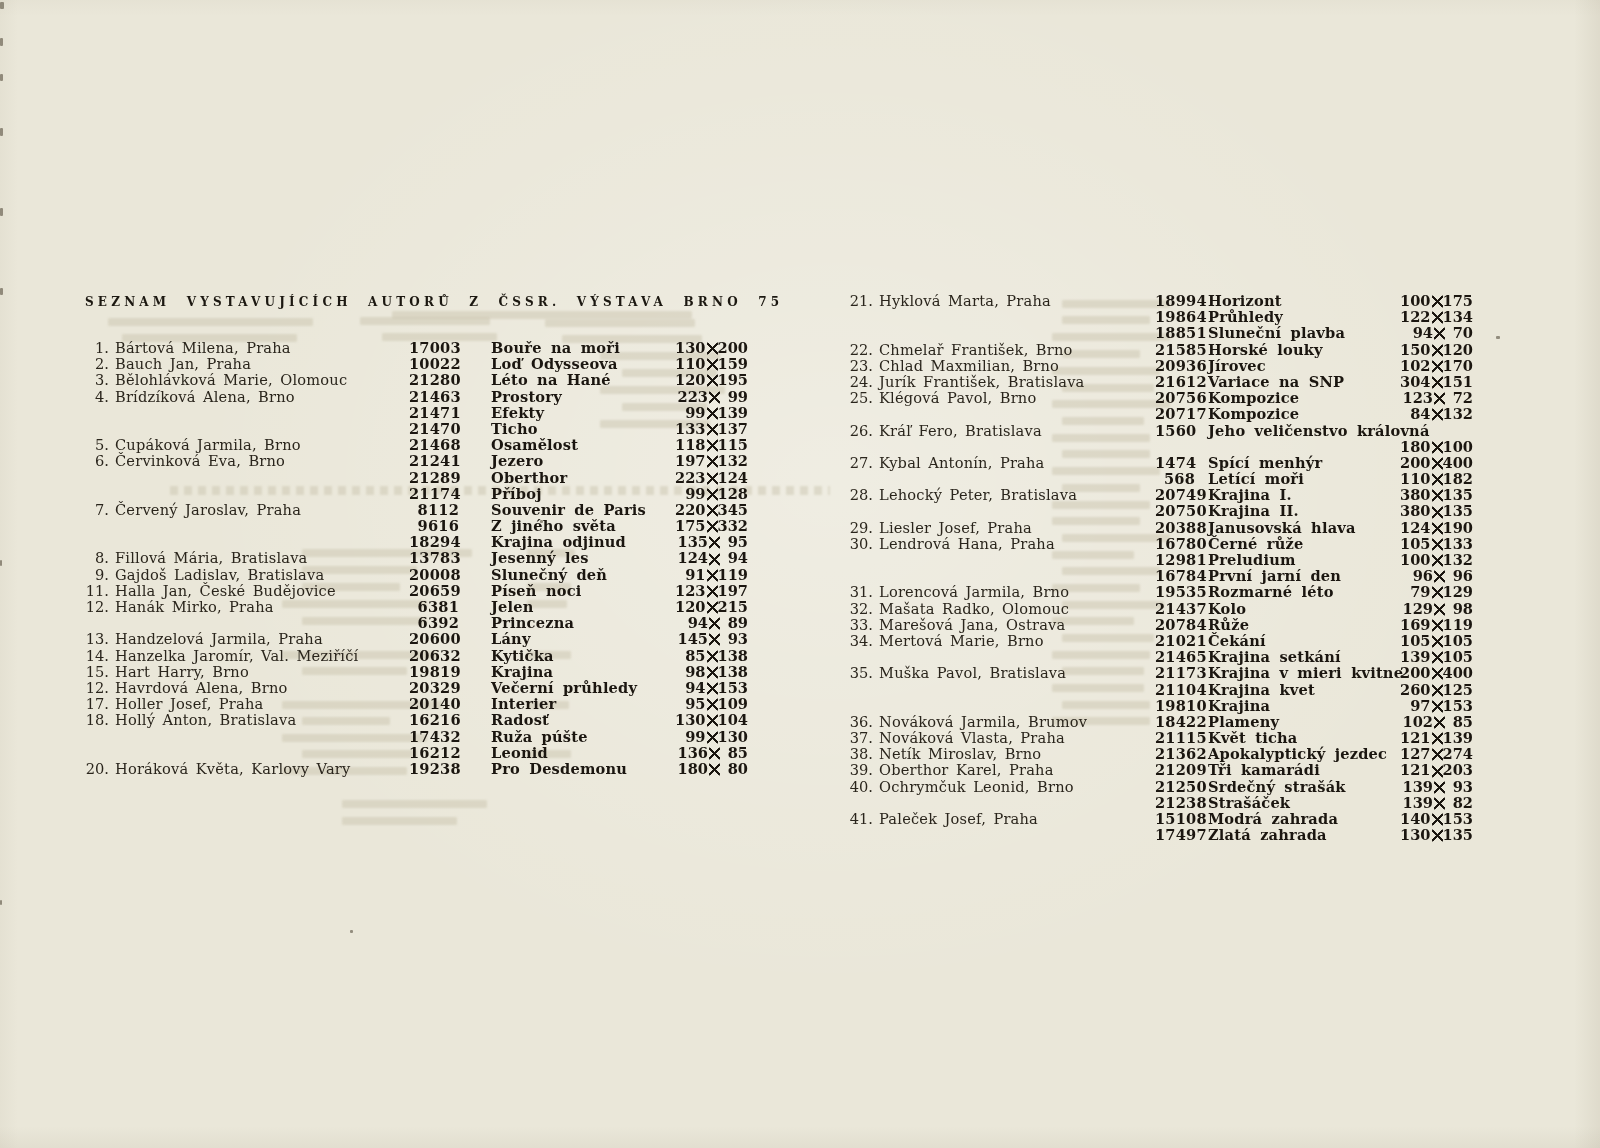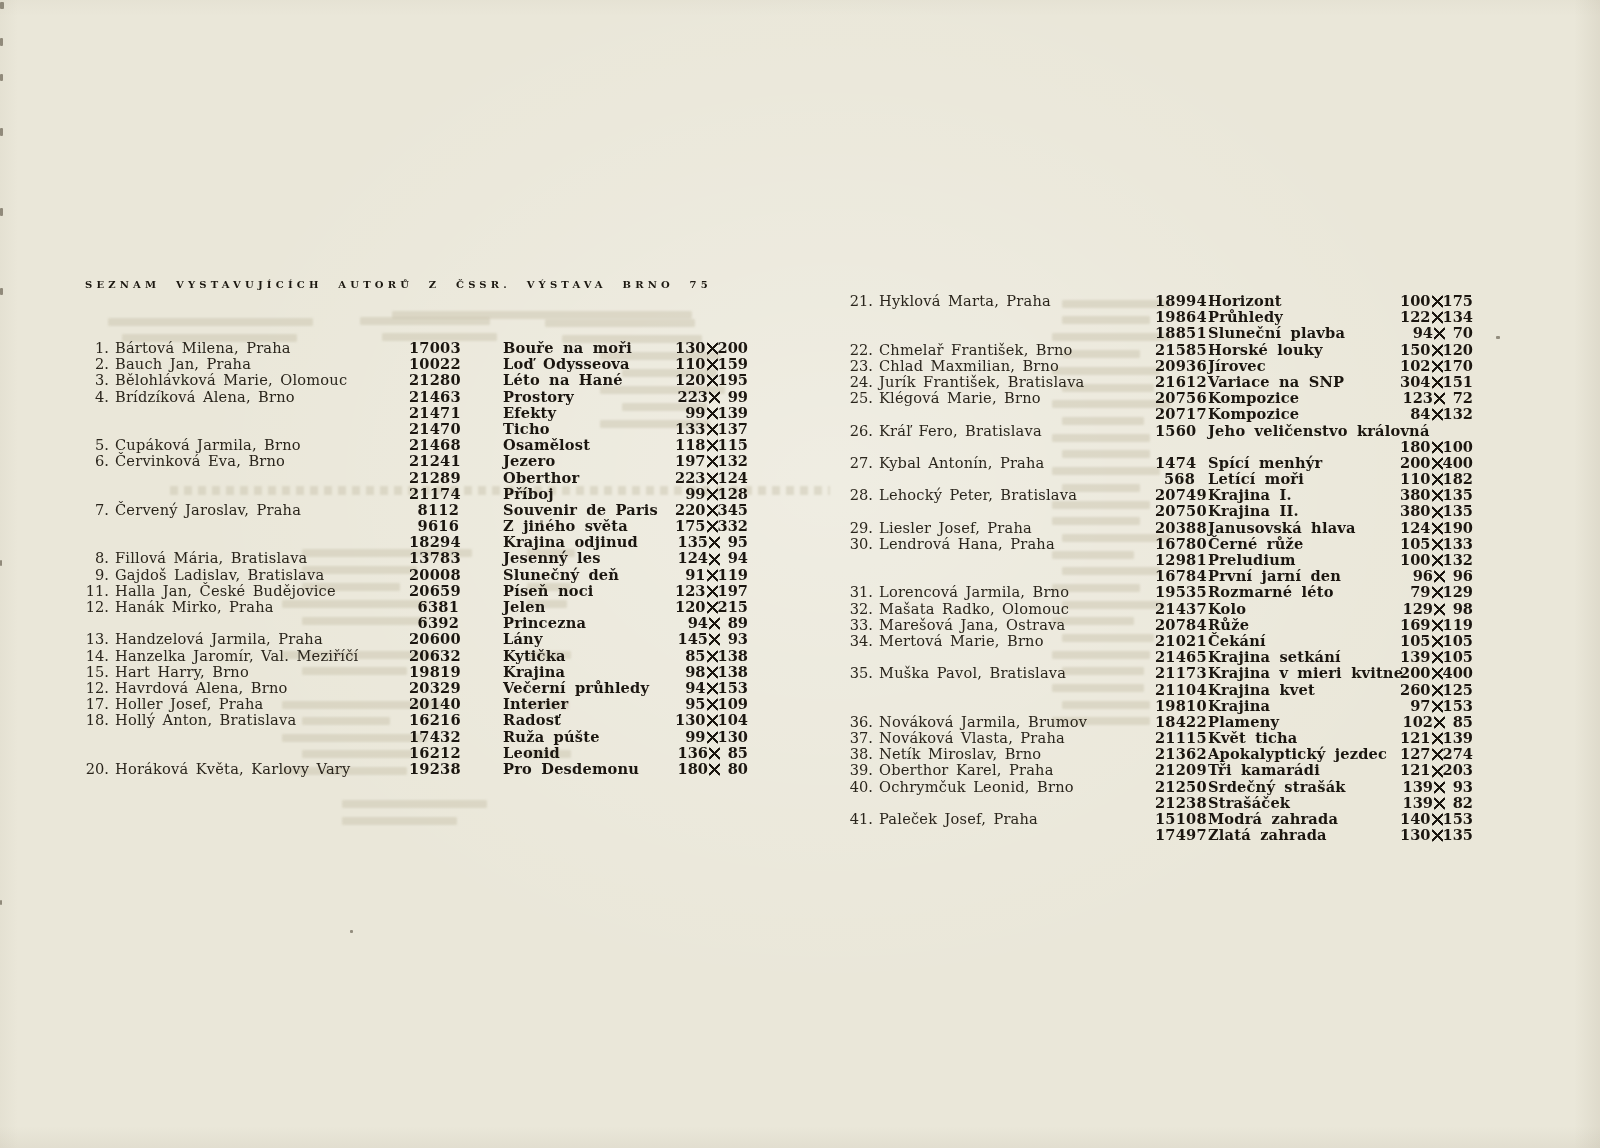--- a/index.html
+++ b/index.html
@@ -12,38 +12,38 @@
     background:
       radial-gradient(ellipse at 52% 42%, rgba(255,255,255,.25) 0%, rgba(255,255,255,0) 55%),
       linear-gradient(to right, rgba(120,108,84,.05) 0, rgba(120,108,84,0) 18px),
       linear-gradient(to left, rgba(120,108,84,.10) 0, rgba(120,108,84,0) 26px),
       linear-gradient(to top, rgba(120,108,84,.07) 0, rgba(120,108,84,0) 22px),
       linear-gradient(to bottom, rgba(120,108,84,.04) 0, rgba(120,108,84,0) 16px),
       #eae7d9;
     color:#221d15;
   }
   .header{
-    position:absolute;left:85px;top:279px;
-    font-size:10px;font-weight:bold;letter-spacing:4.2px;word-spacing:8px;
+    position:absolute;left:85px;top:295px;
+    font-size:12px;font-weight:bold;letter-spacing:4.2px;word-spacing:8px;
     color:#1c1811;white-space:nowrap;
   }
   .col{position:absolute;}
   .col-left{left:85px;top:340px;width:663px;}
   .col-right{left:845px;top:293px;width:628px;}
   .row{
     display:grid;height:16.2px;line-height:16.2px;
     font-size:14.6px;white-space:nowrap;
   }
   .col-left  .row{grid-template-columns:24px 300px 50px 192px 97px;}
   .col-right .row{grid-template-columns:28px 282px 40px 181px 97px;}
   .no{text-align:right;color:#2a251c;}
   .name{padding-left:6px;word-spacing:2.5px;letter-spacing:.2px;color:#2a251c;overflow:visible;}
   .cat{text-align:right;font-weight:bold;color:#1b1610;letter-spacing:.2px;}
   .title{font-weight:bold;color:#1b1610;word-spacing:4px;letter-spacing:.2px;overflow:visible;}
-  .col-left  .title{padding-left:44px;}
+  .col-left  .title{padding-left:32px;}
   .col-right .title{padding-left:13px;}
   .dims{display:flex;justify-content:flex-end;align-items:center;font-weight:bold;color:#1b1610;}
   .dw,.dh{min-width:28px;text-align:right;}
   .dx{
     width:11px;height:12px;display:inline-block;margin:0 0 0 1px;transform:translateY(0.5px);
     background:
       linear-gradient(to top right, transparent calc(50% - 1.1px), #1b1610 calc(50% - 1.1px), #1b1610 calc(50% + 1.1px), transparent calc(50% + 1.1px)),
       linear-gradient(to bottom right, transparent calc(50% - 1.1px), #1b1610 calc(50% - 1.1px), #1b1610 calc(50% + 1.1px), transparent calc(50% + 1.1px));
   }
   
@@ -499,21 +499,21 @@
         <span class="cat">21612</span>
         <span class="title">Variace na SNP</span>
         <span class="dims">
           <span class="dw">304</span>
           <span class="dx"></span>
           <span class="dh">151</span>
         </span>
       </div>
       <div class="row">
         <span class="no">25.</span>
-        <span class="name">Klégová Marie, Brno</span>
+        <span class="name">Klégová Pavol, Brno</span>
         <span class="cat">20756</span>
         <span class="title">Kompozice</span>
         <span class="dims">
           <span class="dw">123</span>
           <span class="dx"></span>
           <span class="dh">72</span>
         </span>
       </div>
       <div class="row">
         <span class="no"></span>

